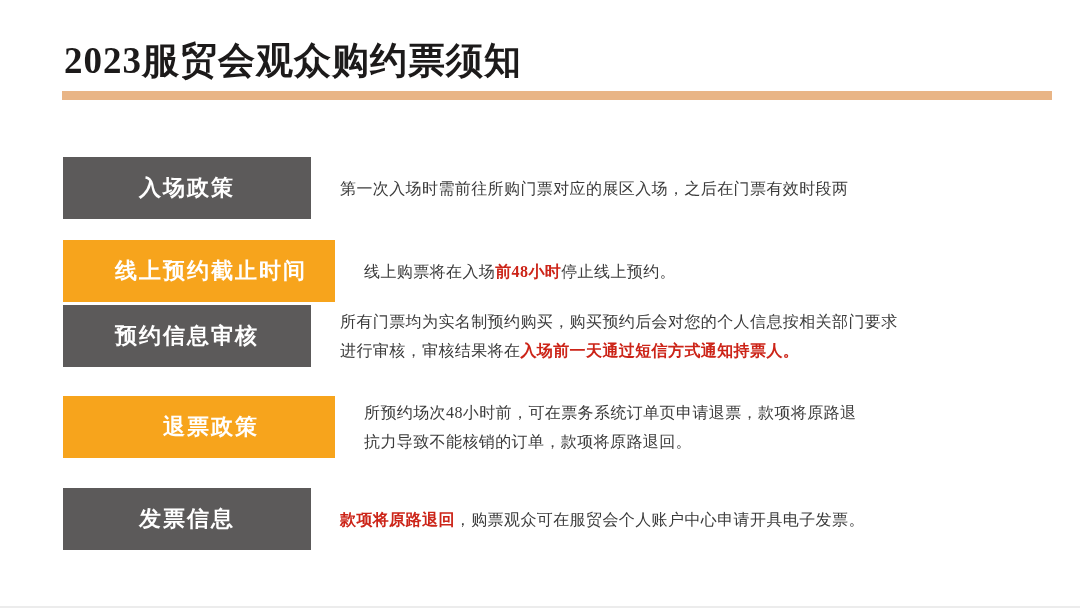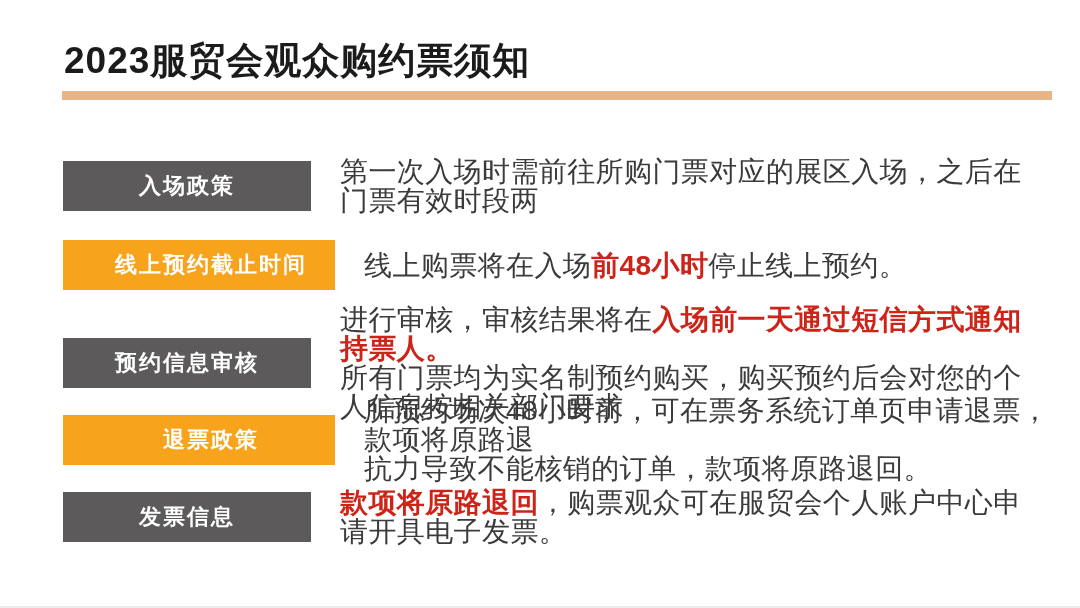--- a/index.html
+++ b/index.html
@@ -2,21 +2,21 @@
 <html style="--c-title: #1c1a1a; --c-text: #3b3b3b; --c-gray: #5c5a5a; --c-orange: #f7a41c; --c-underline: #e9b586; --c-red: #cc2418;"><head>
 <meta charset="utf-8">
 <style>
   html, body { margin: 0; padding: 0; background: #ffffff; }
   .slide {
     position: relative;
     width: 1080px;
     height: 608px;
     background: #ffffff;
     overflow: hidden;
-    font-family: Liberation Sans, sans-serif;
+    font-family: Liberation Serif, serif;
     border-bottom: 2px solid #ececec;
     box-sizing: border-box;
   }
   .title {
     position: absolute;
     left: 64px;
     top: 36px;
     margin: 0;
     font-size: 37px;
     font-weight: 800;
@@ -40,36 +40,36 @@
     align-items: center;
   }
   .row:nth-of-type(1) { top: 157px; }
   .row:nth-of-type(2) { top: 240px; }
   .row:nth-of-type(3) { top: 305px; }
   .row:nth-of-type(4) { top: 396px; }
   .row:nth-of-type(5) { top: 488px; }
   .badge {
     flex: 0 0 248px;
     width: 248px;
-    height: 50px;
+    height: 62px;
     display: flex;
     align-items: center;
     justify-content: center;
     color: #ffffff;
     font-size: 22px;
     font-weight: 700;
     letter-spacing: 2px;
     white-space: nowrap;
   }
   .badge.gray   { background: var(--c-gray, #5c5a5a); }
   .badge.orange { background: var(--c-orange, #f7a41c); padding-left: 24px; }
   .row-text {
     margin-left: 29px;
     width: 706px;
-    font-size: 28px;
+    font-size: 16px;
     line-height: 29px;
     letter-spacing: 0.4px;
     color: var(--c-text, #3b3b3b);
   }
   .row-text .line { display: block; }
   .row-text .em {
     color: var(--c-red, #cc2418);
     font-weight: 700;
     margin-top: 8px;
   }
@@ -89,22 +89,22 @@
       </div>
       <div class="row">
         <div class="badge orange">线上预约截止时间</div>
         <div class="row-text">
           <span class="line"><span>线上购票将在入场</span><span class="em">前48小时</span><span>停止线上预约。</span></span>
         </div>
       </div>
       <div class="row">
         <div class="badge gray">预约信息审核</div>
         <div class="row-text">
+          <span class="line"><span>所有门票均为实名制预约购买，购买预约后会对您的个人信息按相关部门要求</span></span>
           <span class="line"><span>进行审核，审核结果将在</span><span class="em">入场前一天通过短信方式通知持票人。</span></span>
-          <span class="line"><span>所有门票均为实名制预约购买，购买预约后会对您的个人信息按相关部门要求</span></span>
         </div>
       </div>
       <div class="row">
         <div class="badge orange">退票政策</div>
         <div class="row-text">
           <span class="line"><span>所预约场次48小时前，可在票务系统订单页申请退票，款项将原路退</span></span>
           <span class="line"><span>抗力导致不能核销的订单，款项将原路退回。</span></span>
         </div>
       </div>
       <div class="row">

